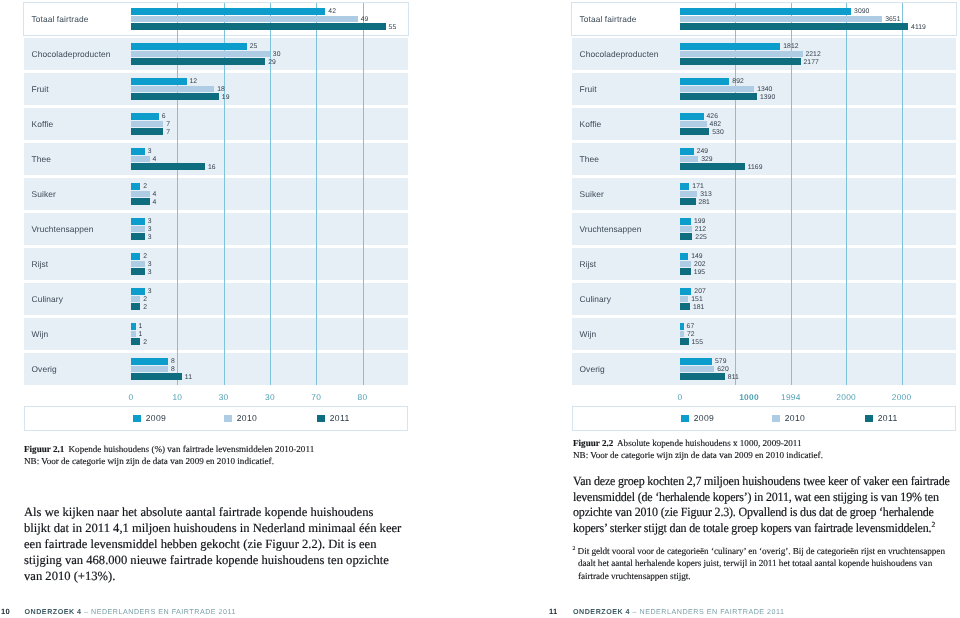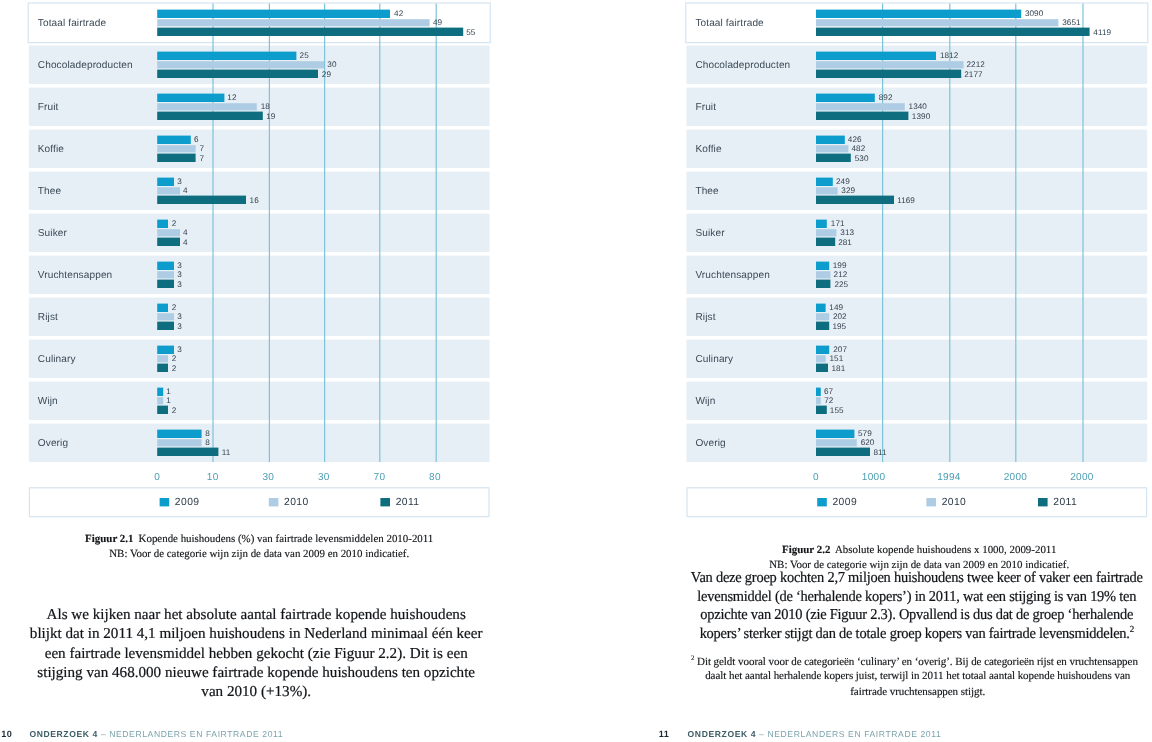--- a/index.html
+++ b/index.html
@@ -4,21 +4,21 @@
 <style>
   * { box-sizing: border-box; }
   html,body { margin:0; padding:0; }
   body {
     width:960px; height:618px; background:#ffffff;
     font-family:"Liberation Sans", sans-serif;
     position:relative; overflow:hidden;
     -webkit-font-smoothing:antialiased;
     text-rendering:geometricPrecision;
   }
-  .page { position:absolute; top:0; height:618px; width:480px; transform:translateZ(0);text-align:center; }
+  .page { position:absolute; top:0; height:618px; width:480px; transform:translateZ(0); }
   .page-left { left:0; }
   .page-right { left:480px; }
 
   
   .chart { position:absolute; top:3px; }
   .rows { position:absolute; left:0; top:0; }
   .barlayer { position:absolute; left:0; top:0; }
   .row { position:absolute; left:0; background:#e6eef6; }
   .row.first { background:#ffffff; box-shadow:0 0 0 1px #d5e4ef; }
   .row-label {
@@ -56,21 +56,21 @@
   .pgnum { position:absolute; color:#1d2b36; font-weight:bold; font-size:7.6px; letter-spacing:0.3px;}
   .f-brand { color:#3d5c66; font-weight:bold; }
   .f-rest { color:#7ba2ac; }
 
   
   #cap-left   { left:24px;  top:443px; width:384px; }
   #body-left  { left:24px;  top:505px; width:379px; }
   #pg-left    { left:1px;   top:607px; }
   #ft-left    { left:24.5px;top:607.5px; }
 
-  #cap-right  { left:93px;  top:452px; width:386px; }
+  #cap-right  { left:93px;  top:437px; width:386px; }
   #body-right { left:93px;  top:474px; width:400px; letter-spacing:-0.2px; line-height:15.6px; transform:scaleX(0.955); transform-origin:left top; }
   #fn-right   { left:92.5px;  top:545px; width:379px; }
   #pg-right   { left:69px;  top:607px; }
   #ft-right   { left:93px;  top:607.5px; }
 
 </style>
 </head>
 <body>
 
 <div class="page page-left">
@@ -371,21 +371,21 @@
           <div class="bar" style="top: 0px; width: 32.0766px; background: rgb(13, 157, 204);"></div>
           <div class="val" style="left: 34.9766px; top: 0.1px;">579</div>
           <div class="bar" style="top: 7.6px; width: 34.348px; background: rgb(174, 204, 227);"></div>
           <div class="val" style="left: 37.248px; top: 7.7px;">620</div>
           <div class="bar" style="top: 15.2px; width: 44.9294px; background: rgb(14, 110, 128);"></div>
           <div class="val" style="left: 47.8294px; top: 15.3px;">811</div>
         </div>
       </div>
       <div class="xaxis" style="left: 0px; top: 389px; width: 384px;">
         <div class="xtick" style="left: 108px;">0</div>
-        <div class="xtick" style="left: 156px;">1000</div>
+        <div class="xtick" style="left: 177px; font-weight: bold;">1000</div>
         <div class="xtick" style="left: 218.8px;">1994</div>
         <div class="xtick" style="left: 274.2px;">2000</div>
         <div class="xtick" style="left: 329.6px;">2000</div>
       </div>
       <div class="legend" style="left: 0px; top: 403px; width: 384px; height: 24.5px;">
         <div class="lg-item" style="left: 108px;">
           <span class="lg-sw" style="background: rgb(13, 157, 204);"></span>
           <span>2009</span>
         </div>
         <div class="lg-item" style="left: 199px;">

